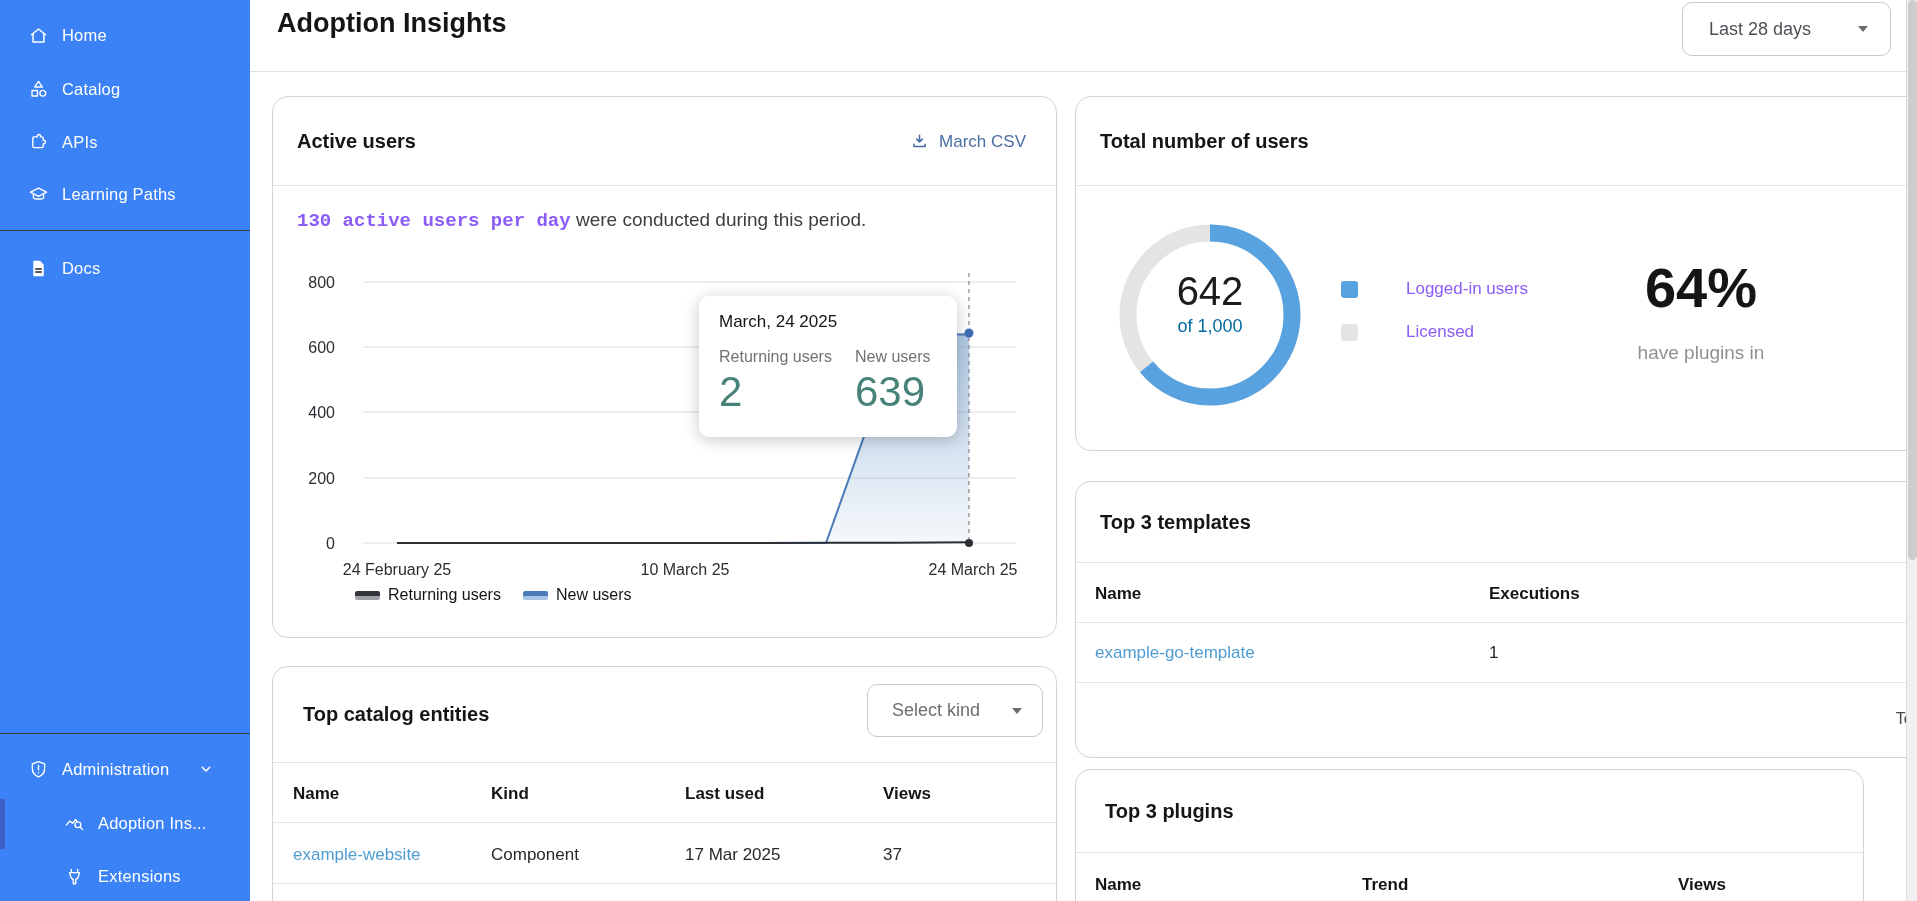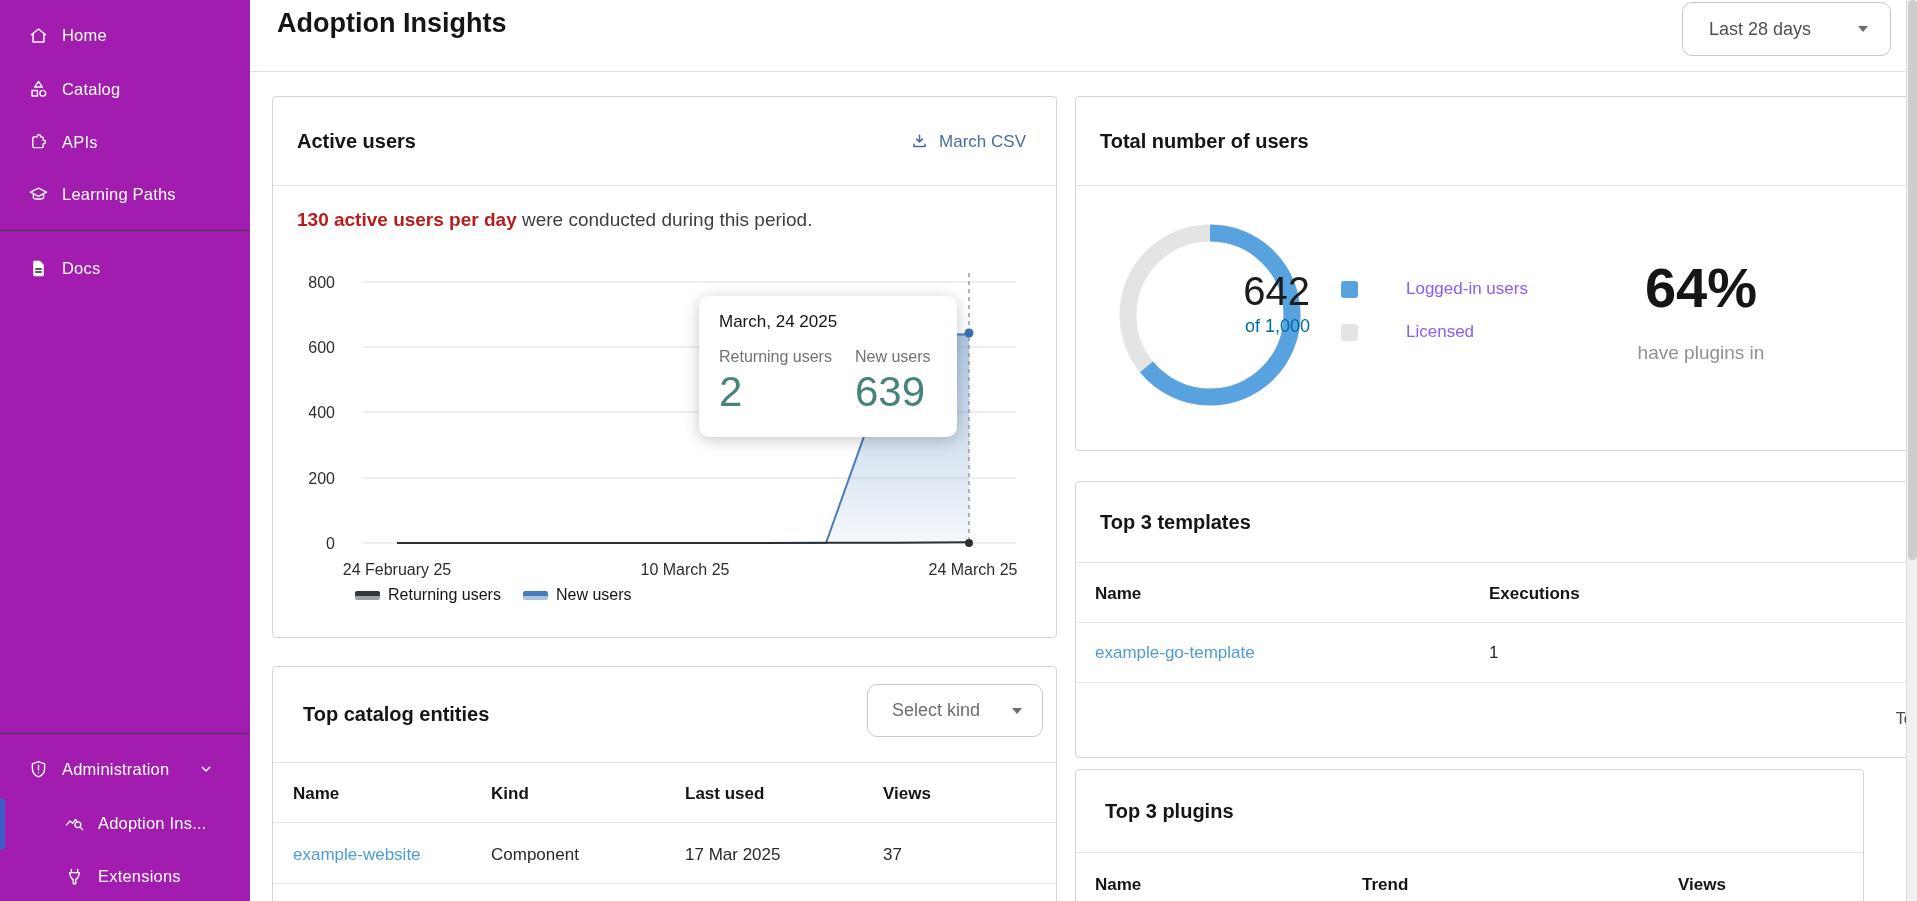--- a/index.html
+++ b/index.html
@@ -1,20 +1,20 @@
 <!DOCTYPE html>
 <html><head>
 <meta charset="utf-8">
 <style>
   * { margin:0; padding:0; box-sizing:border-box; }
   html,body { width:1917px; height:901px; overflow:hidden; background:#ffffff;
               font-family:"Liberation Sans", sans-serif; color:#151515; }
 
   
-  #sidebar { position:absolute; left:0; top:0; width:250px; height:901px; background:#a21caf; z-index:5; }
+  #sidebar { position:absolute; left:0; top:0; width:250px; height:901px; background:#3b82f6; z-index:5; }
   .side-item { position:absolute; left:0; width:250px; height:44px; display:flex; align-items:center; cursor:pointer; }
   .side-item .ico { width:21px; height:21px; margin-left:28px; flex:0 0 auto; display:flex; }
   .side-item .lbl { margin-left:13px; color:#ffffff; font-size:16.5px; font-weight:500; letter-spacing:.2px; white-space:nowrap; }
   .side-item.sub .ico { margin-left:64px; }
   .side-divider { position:absolute; left:0; width:250px; height:1px; background:#3d4045; }
   .chev { position:absolute; left:197px; top:50%; transform:translateY(-50%); width:18px; height:18px; }
   #sel-bar { position:absolute; left:0; top:799px; width:5px; height:50px; background:#3b5fc4; }
 
   
   #page-title { position:absolute; left:277px; top:8px; font-size:27px; font-weight:700; }
@@ -24,36 +24,36 @@
   .caret { width:0; height:0; border-left:5.5px solid transparent; border-right:5.5px solid transparent;
            border-top:6.5px solid #6a6e73; }
   #range-select .caret { position:absolute; right:22px; }
   #header-divider { position:absolute; left:250px; top:71px; width:1656px; height:1px; background:#e0e0e0; }
 
   
   #scrollbar { position:absolute; right:0; top:0; width:11px; height:901px; background:#f0f0f0; border-left:1px solid #dcdcdc; }
   #scrollbar .thumb { position:absolute; left:1px; top:0; width:9px; height:560px; background:#cdcdcd; border-radius:5px; }
 
   
-  .card { position:absolute; background:#fff; border:1px solid #d4d4d4; border-radius:4px;padding-left:33px; }
+  .card { position:absolute; background:#fff; border:1px solid #d4d4d4; border-radius:16px;padding-left:33px; }
   .card-hdr { position:absolute; left:0; right:0; top:0; border-bottom:1px solid #e2e2e2; display:flex; align-items:center; }
   .card-title { font-size:20px; font-weight:700; margin-left:24px; }
   .hline { position:absolute; left:0; right:0; height:1px; background:#e8e8e8; }
 
   #card-active    { left:272px;  top:96px;  width:785px; height:542px; }
   #card-catalog   { left:272px;  top:666px; width:785px; height:320px; }
   #card-total     { left:1075px; top:96px;  width:946px; height:355px; }
   #card-templates { left:1075px; top:481px; width:935px; height:277px; }
   #card-plugins   { left:1075px; top:769px; width:789px; height:180px; }
 
   
   #export-btn { position:absolute; right:30px; top:0; height:89px; display:flex; align-items:center; gap:10px;
                 color:#4a6da4; font-size:17px; cursor:pointer; }
   #au-subtitle { position:absolute; left:24px; top:112px; font-size:19px; color:#3c3f42; }
-  #au-subtitle b { color:#b91c1c; font-weight:700; }
+  #au-subtitle b { color:#8b5cf6; font-weight:700;font-family:Liberation Mono, monospace; }
   #au-chart { position:absolute; left:0; top:0; }
   .tick-y { font-size:16px; fill:#2b2e33; }
   .tick-x { font-size:16px; fill:#2b2e33; }
 
   #au-tooltip { position:absolute; left:426px; top:199px; width:258px; height:141px; background:#fff; border-radius:10px;
                 box-shadow:0 3px 16px rgba(0,0,0,.22); z-index:3; }
   #au-tooltip .tt-date { position:absolute; left:20px; top:16px; font-size:17px; color:#151515; }
   .tt-col { position:absolute; top:52px; }
   .tt-col .tt-lbl { font-size:16px; color:#6f7377; }
   .tt-col .tt-val { font-size:42px; color:#47837a; margin-top:2px; }
@@ -61,21 +61,21 @@
 
   #au-legend { position:absolute; left:82px; top:488px; display:flex; align-items:center; height:20px; }
   .lg-swatch { width:25px; height:9px; border-radius:2px; margin-right:8px; }
   #sw-returning { background:linear-gradient(#33373c 0 52%, #9ea2a6 52% 100%); }
   #sw-new { background:linear-gradient(#4a7ab8 0 52%, #a8c4e4 52% 100%); margin-left:22px; }
   .lg-text { font-size:16px; color:#151515; }
 
   
   #info-icon { position:absolute; right:32px; top:30px; width:26px; height:26px; cursor:pointer; }
   #donut-wrap { position:absolute; left:34px; top:118px; width:200px; height:200px; }
-  #donut-center { position:absolute; left:0; top:54px; width:200px; text-align:right; }
+  #donut-center { position:absolute; left:0; top:54px; width:200px; text-align:center; }
   #donut-value { font-size:40px; font-weight:400; color:#1c1c1c; }
   #donut-caption { font-size:18px; color:#0369a1; margin-top:2px; }
   .tu-legend-item { position:absolute; left:265px; display:flex; align-items:center; }
   .tu-sq { width:17px; height:17px; border-radius:3px; margin-right:11px; }
   .tu-lbl { font-size:17px; color:#8b5cf6;margin-left:37px; }
   #tu-leg-1 { top:182px; } #tu-leg-2 { top:225px; }
   #pct-block { position:absolute; left:500px; top:158px; width:250px; text-align:center; }
   #pct-value { font-size:56px; font-weight:700; color:#151515; }
   #pct-caption { font-size:19px; color:#8e9194; margin-top:22px; }
 

